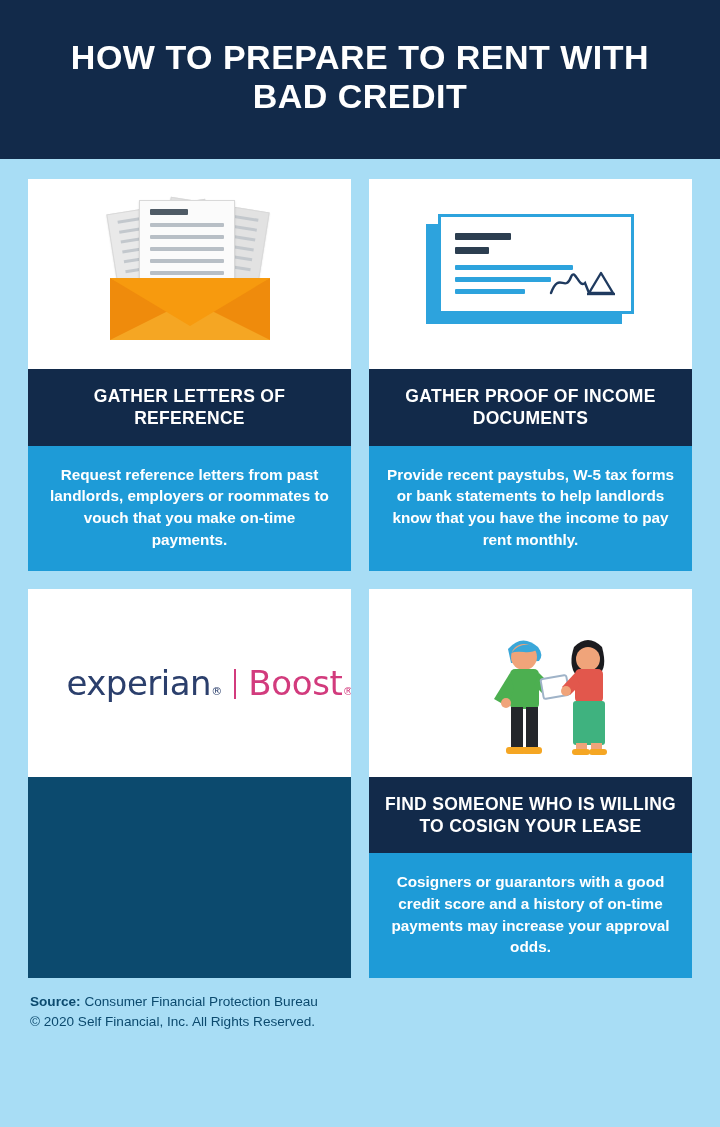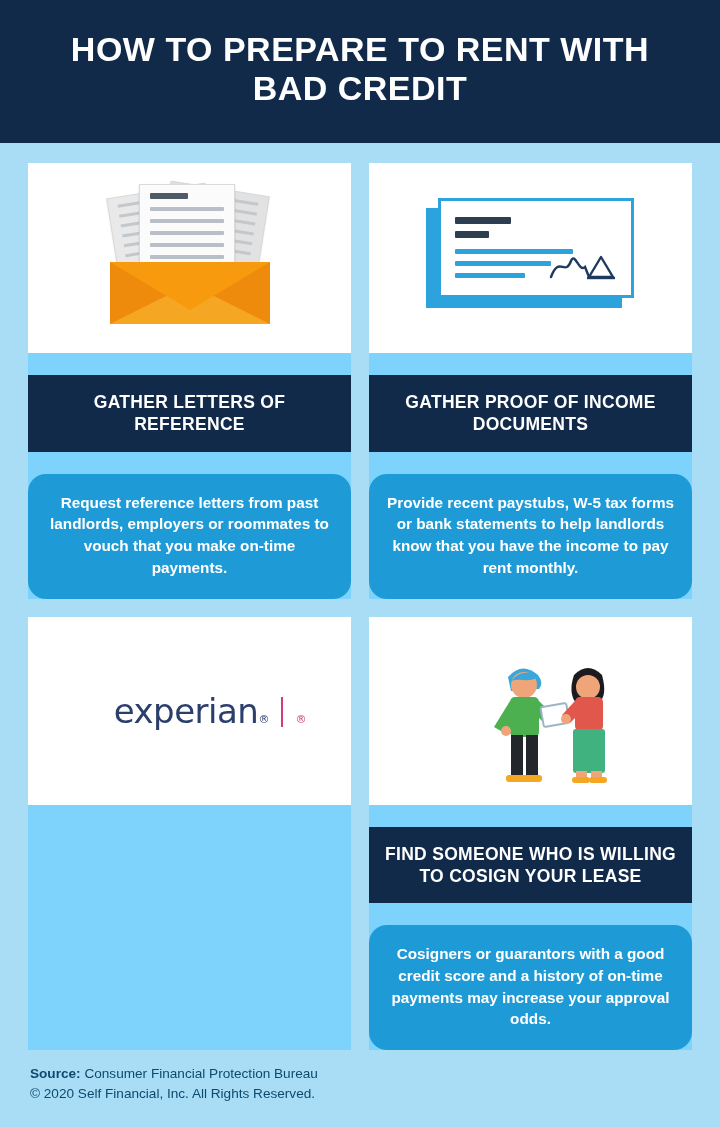--- a/index.html
+++ b/index.html
@@ -21,42 +21,41 @@
     box-sizing: border-box;
   }
 
   
   .header {
     background: #122a4a;
     padding: 22px 30px 26px 30px;
     text-align: center;
   }
   .header h1 {
-    margin: 8px;
+    margin: 16px;
     color: #ffffff;
     font-size: 34px;
     line-height: 1.16;
     font-weight: 800;
     letter-spacing: 0.5px;
     text-transform: uppercase;
   }
 
   
   .grid {
     padding: 20px 28px 0 28px;
     display: grid;
     grid-template-columns: 1fr 1fr;
     gap: 18px 18px;
   }
   .card {
-    background: #7dd3fc;
+    background: #0c4a6e;
     display: flex;
     flex-direction: column;
     overflow: hidden;
-    gap: 22px;
   }
   .card-art {
     background: #ffffff;
     height: 190px;
     display: flex;
     align-items: center;
     justify-content: center;
   }
   .card-title {
     background: #122a4a;
@@ -77,21 +76,20 @@
   .card-body {
     background: #1e9bd7;
     color: #ffffff;
     flex: 1;
     font-size: 15.3px;
     line-height: 1.42;
     font-weight: 700;
     text-align: center;
     padding: 18px 16px 20px 16px;
     box-sizing: border-box;
-    border-radius: 18px;
   }
   .card.tall .card-art { height: 188px; padding-left: 41px; }
 
   
   .footer {
     padding: 14px 30px 10px 30px;
     color: #0c4a6e;
     font-size: 13.6px;
     line-height: 1.45;
   }
@@ -262,20 +260,21 @@
       <div class="card-title">GATHER PROOF OF INCOME DOCUMENTS</div>
       <div class="card-body">Provide recent paystubs, W-5 tax forms or bank statements to help landlords know that you have the income to pay rent monthly.</div>
     </div>
 
     <div class="card tall">
       <div class="card-art">
         <div class="art-experian">
           <span class="exp">experian</span>
             <span class="reg">®</span>
           <span class="divider"></span>
+          <span class="boost">Boost</span>
             <span class="reg2">®</span>
         </div>
       </div>
     </div>
 
     <div class="card tall">
       <div class="card-art">
         <svg class="art-people" viewBox="0 0 190 160">
 
           <path d="M52 46 q14 -16 30 -2 q6 8 1 14 l-28 2 z" fill="#3aa7d9"></path>

